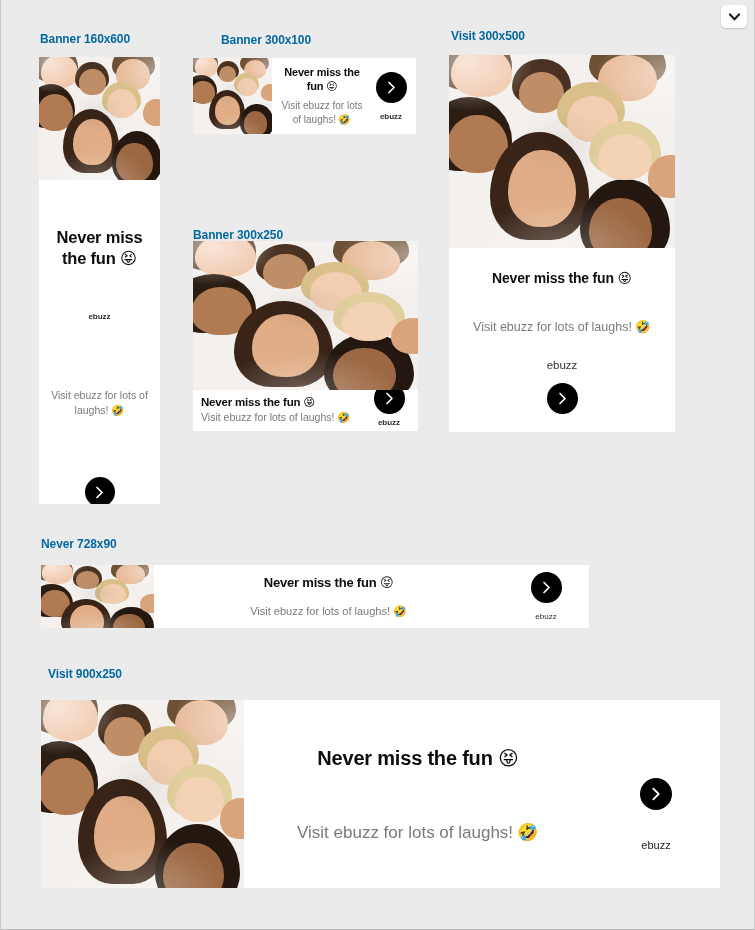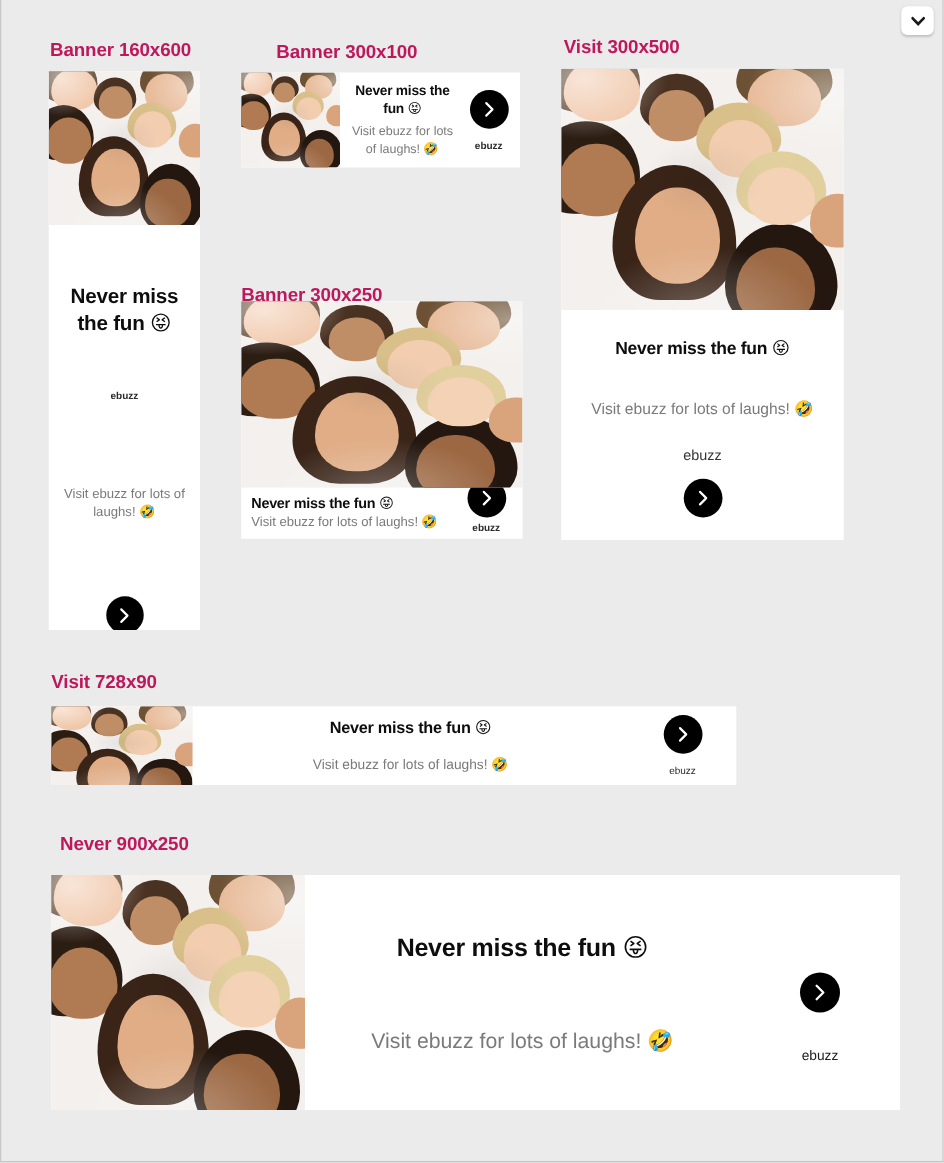--- a/index.html
+++ b/index.html
@@ -38,22 +38,22 @@
     justify-content: center;
     cursor: pointer;
     z-index: 40;
   }
   .collapse-btn svg { display: block; }
 
   
   .blabel {
     position: absolute;
     font-weight: bold;
-    font-size: 15px;
-    color: #be185d;
+    font-size: 12px;
+    color: #0369a1;
     letter-spacing: -0.1px;
     white-space: nowrap;
   }
 
   
   .card {
     position: absolute;
     background: #ffffff;
     overflow: hidden;
   }
@@ -374,21 +374,21 @@
       <div class="cta">
         <span>
           <svg width="9" height="13" viewBox="0 0 9 13" aria-hidden="true">
             <path d="M2 1.5 L7 6.5 L2 11.5" fill="none" stroke="#ffffff" stroke-width="1.7" stroke-linecap="round" stroke-linejoin="round"></path>
           </svg>
         </span>
       </div>
     </div>
   </div>
 
-  <div class="blabel" id="lbl-728">Visit 728x90</div>
+  <div class="blabel" id="lbl-728">Never 728x90</div>
   <div class="card" id="card-728">
     <div class="photo">
       <div class="faces">
         <div class="hair" style="left:-6%;top:-14%;width:34%;height:40%;background:#5e4430;"></div>
         <div class="f" style="left:1%;top:-6%;width:27%;height:36%;background:#f0c6a8;"></div>
         <div class="hair" style="left:62%;top:-12%;width:34%;height:36%;background:#6d5134;"></div>
         <div class="f" style="left:66%;top:-2%;width:26%;height:32%;background:#e8bb99;"></div>
         <div class="hair" style="left:28%;top:2%;width:26%;height:34%;background:#4a3222;"></div>
         <div class="f" style="left:31%;top:10%;width:20%;height:28%;background:#c08e66;"></div>
         <div class="hair" style="left:-10%;top:30%;width:38%;height:52%;background:#2c1d13;"></div>
@@ -418,21 +418,21 @@
         <span>
           <svg width="9" height="13" viewBox="0 0 9 13" aria-hidden="true">
             <path d="M2 1.5 L7 6.5 L2 11.5" fill="none" stroke="#ffffff" stroke-width="1.7" stroke-linecap="round" stroke-linejoin="round"></path>
           </svg>
         </span>
       </div>
       <div class="brand">ebuzz</div>
     </div>
   </div>
 
-  <div class="blabel" id="lbl-900">Never 900x250</div>
+  <div class="blabel" id="lbl-900">Visit 900x250</div>
   <div class="card" id="card-900">
     <div class="photo">
       <div class="faces">
         <div class="hair" style="left:-6%;top:-12%;width:34%;height:30%;background:#5e4430;"></div>
         <div class="f" style="left:1%;top:-4%;width:27%;height:26%;background:#f0c6a8;"></div>
         <div class="hair" style="left:62%;top:-10%;width:34%;height:26%;background:#6d5134;"></div>
         <div class="f" style="left:66%;top:0%;width:26%;height:24%;background:#e8bb99;"></div>
         <div class="hair" style="left:28%;top:2%;width:26%;height:24%;background:#4a3222;"></div>
         <div class="f" style="left:31%;top:9%;width:20%;height:21%;background:#c08e66;"></div>
         <div class="hair" style="left:-10%;top:22%;width:38%;height:38%;background:#2c1d13;"></div>

